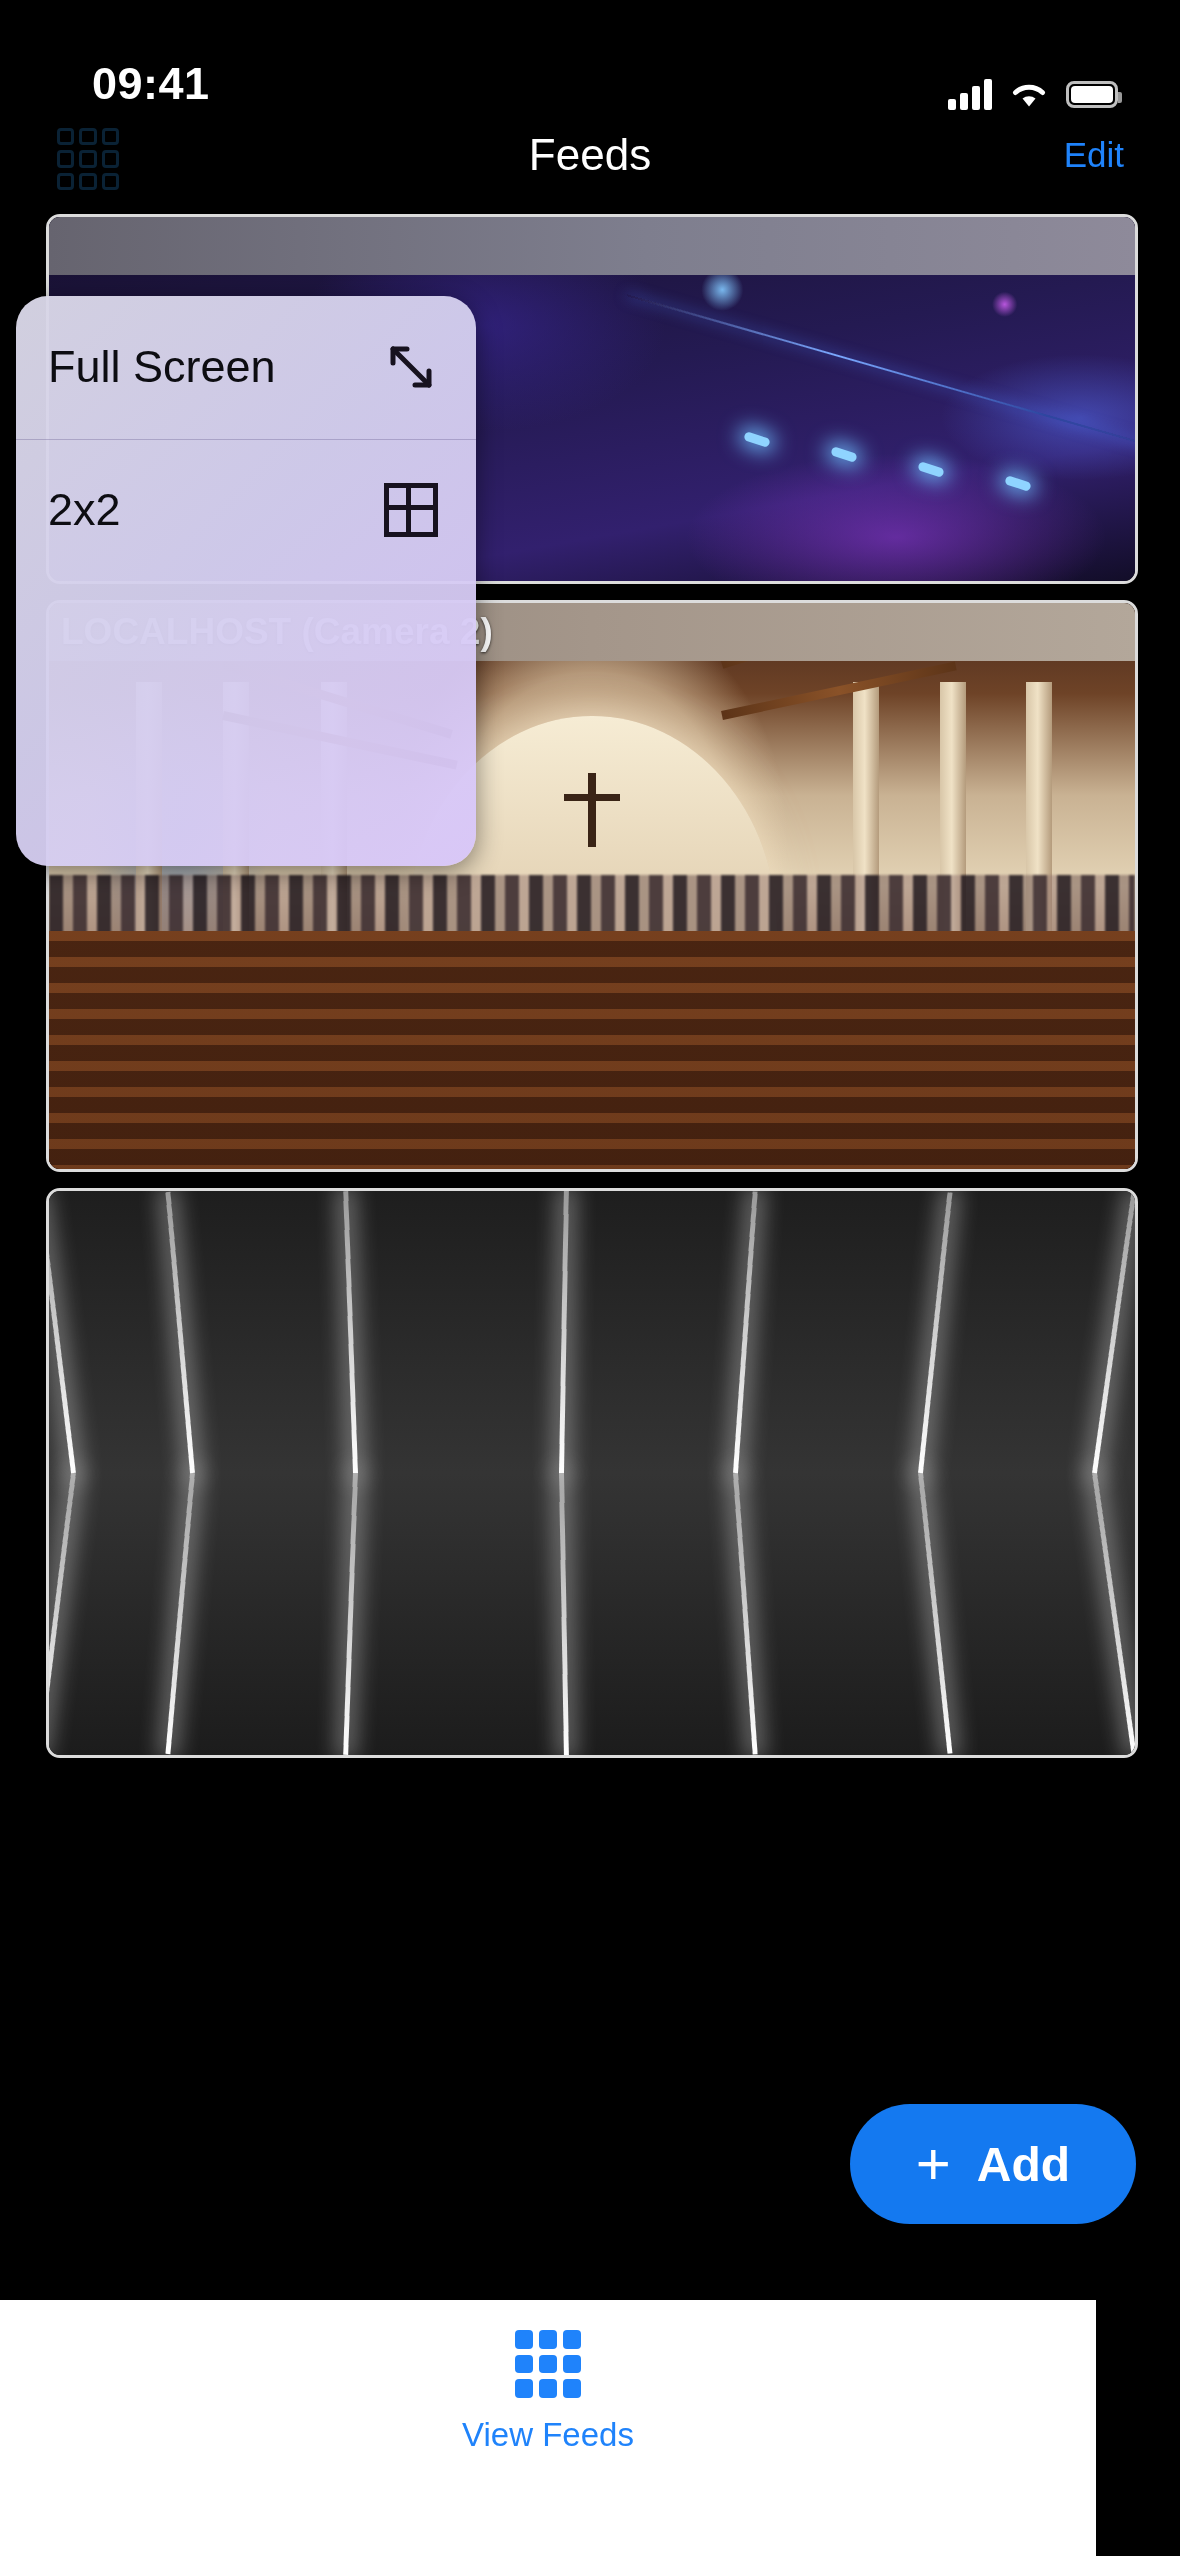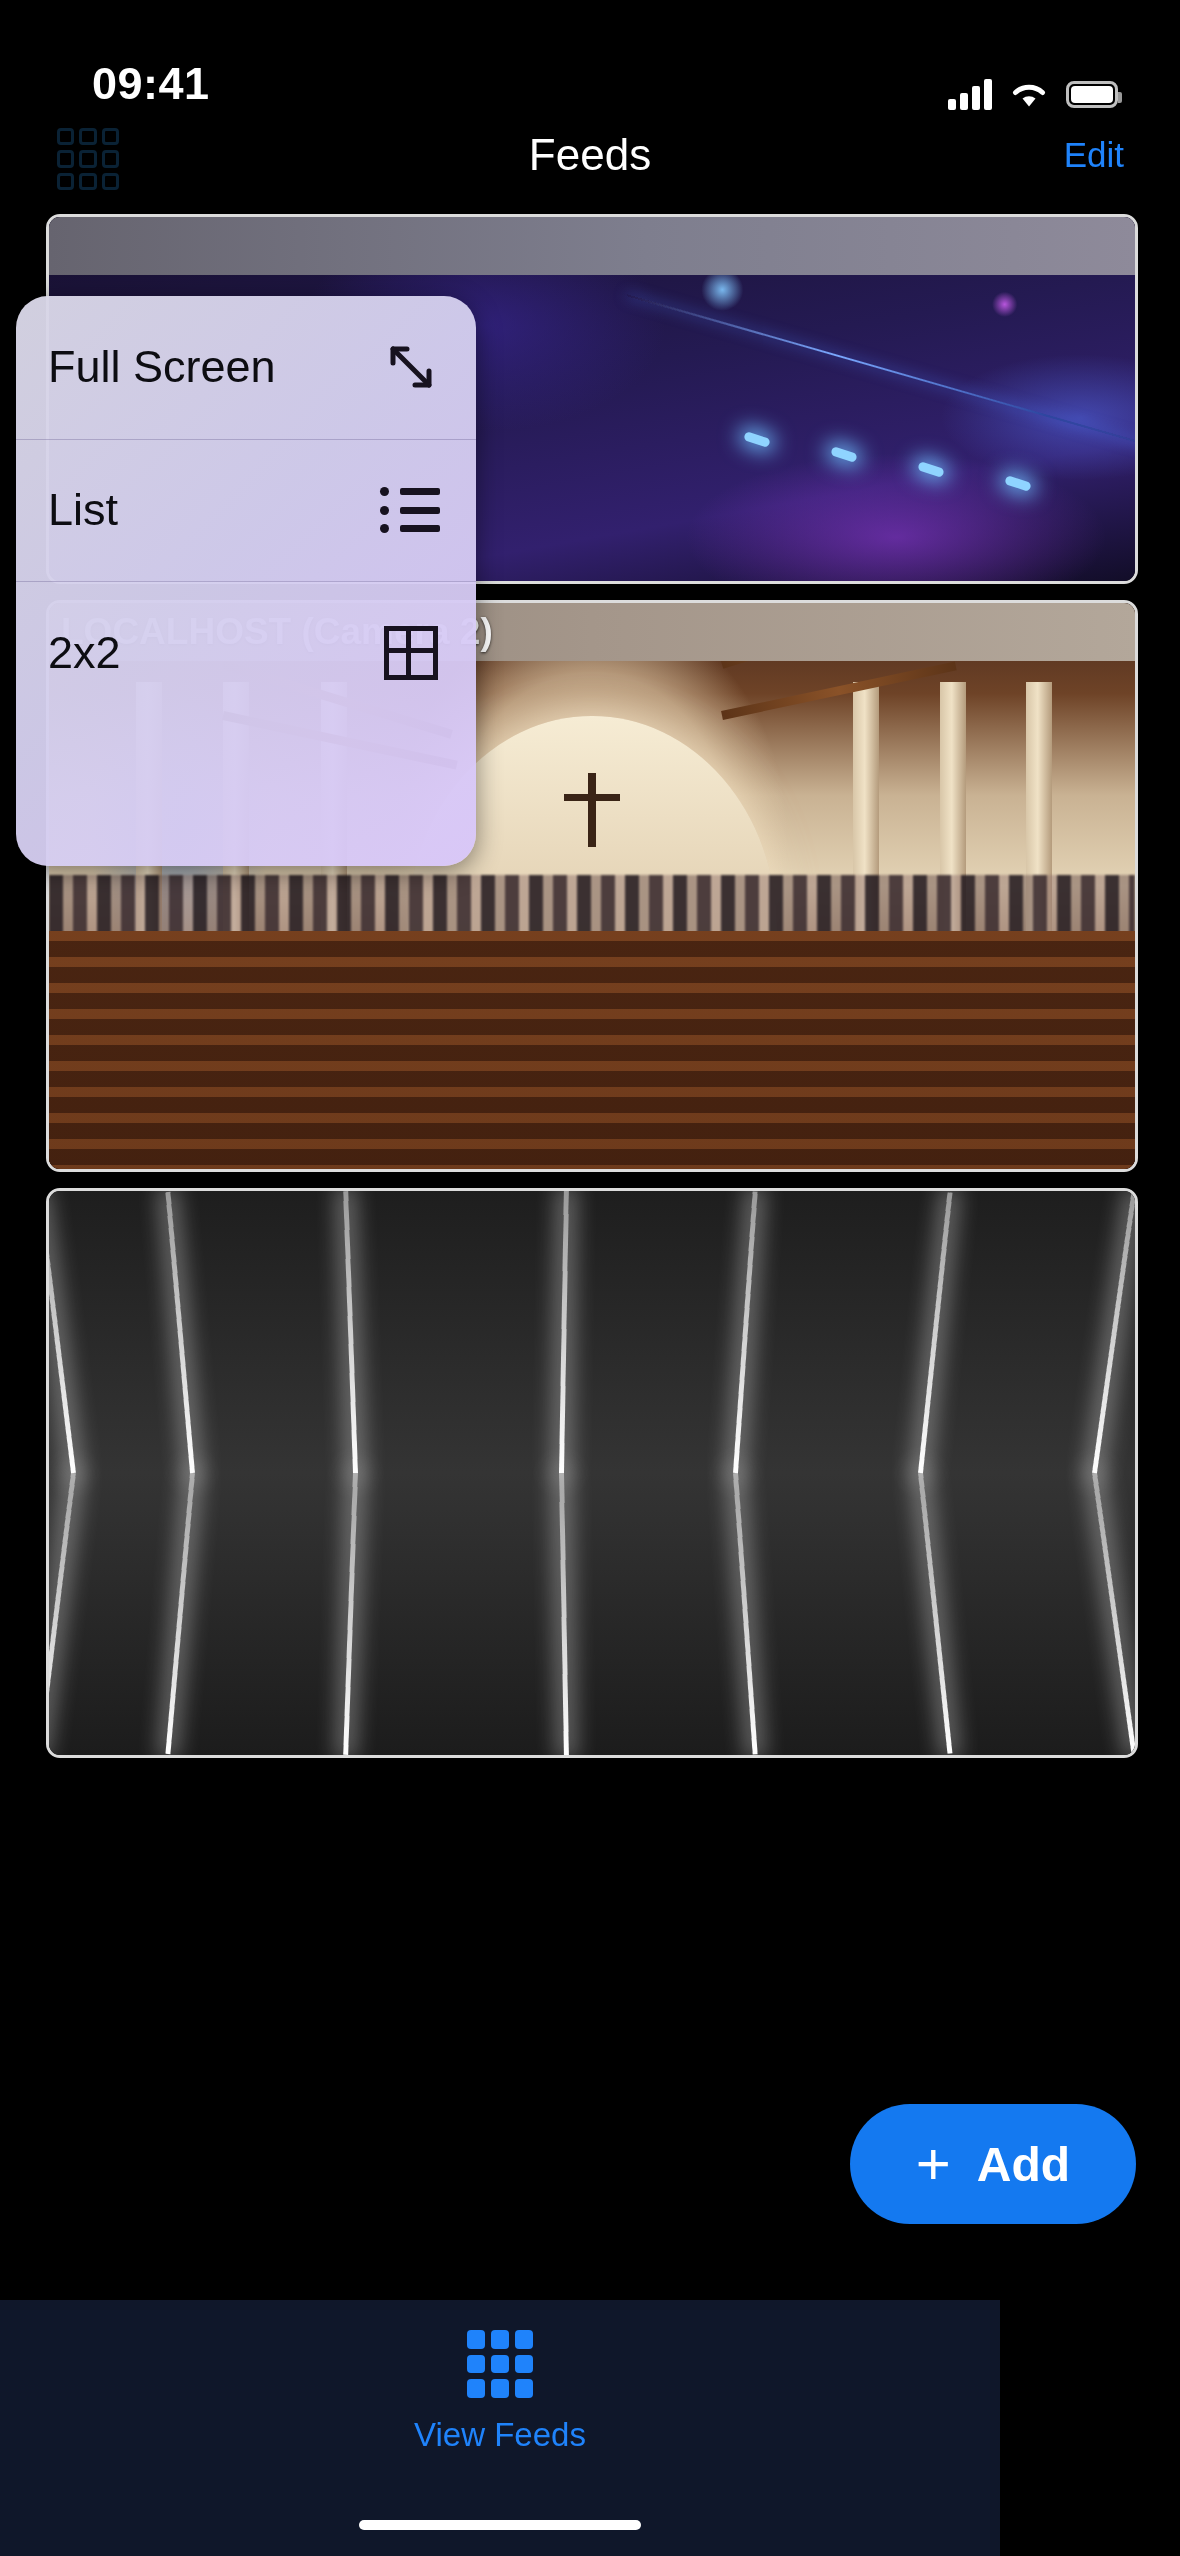--- a/index.html
+++ b/index.html
@@ -173,22 +173,22 @@
     width:286px; height:120px; border-radius:60px;
     background:#1479f0;
     display:flex; align-items:center; justify-content:center; gap:26px;
     color:#fff; font-size:48px; font-weight:600;
     box-shadow:0 0 22px rgba(0,0,0,0.5);
   }
   .add-plus { font-size:60px; font-weight:400; line-height:0.8; }
 
   
   .tabbar {
-    position:absolute; left:0; bottom:0; width:1000px; height:256px;
-    background:#0f172a; display:flex; align-items:flex-start; padding-top:30px;
+    position:absolute; left:0; bottom:0; width:1096px; height:256px;
+    background:#ffffff; display:flex; align-items:flex-start; padding-top:30px;
   }
   .tab { flex:1; display:flex; flex-direction:column; align-items:center; gap:18px; }
   .tab-label { font-size:33px; }
   .tab.active .tab-label { color:#1f83fb; }
   .tab.inactive .tab-label { color:#8b8b8b; }
 
   .tab-grid {
     width:66px; height:68px;
     display:grid; grid-template-columns:repeat(3,1fr); grid-template-rows:repeat(3,1fr);
     gap:6px;
@@ -355,39 +355,20 @@
       <span>Full Screen</span>
       <span class="menu-icon">
         <svg width="56" height="56" viewBox="0 0 56 56">
           <path d="M24 10 L10 10 L10 24" stroke="#17121f" stroke-width="5" fill="none" stroke-linecap="round" stroke-linejoin="round"></path>
           <path d="M10 10 L46 46" stroke="#17121f" stroke-width="5" fill="none" stroke-linecap="round"></path>
           <path d="M32 46 L46 46 L46 32" stroke="#17121f" stroke-width="5" fill="none" stroke-linecap="round" stroke-linejoin="round"></path>
         </svg>
       </span>
     </div>
 
-    <div class="menu-item">
-      <span>List</span>
-      <span class="menu-icon">
-        <span class="mi-list">
-          <span class="row">
-              <span class="dot"></span>
-              <span class="bar"></span>
-            </span>
-          <span class="row">
-              <span class="dot"></span>
-              <span class="bar"></span>
-            </span>
-          <span class="row">
-              <span class="dot"></span>
-              <span class="bar"></span>
-            </span>
-        </span>
-      </span>
-    </div>
 
 
     <div class="menu-item">
       <span>2x2</span>
       <span class="menu-icon">
         <span class="mi-grid2">
             <span></span>
             <span></span>
             <span></span>
             <span></span>

